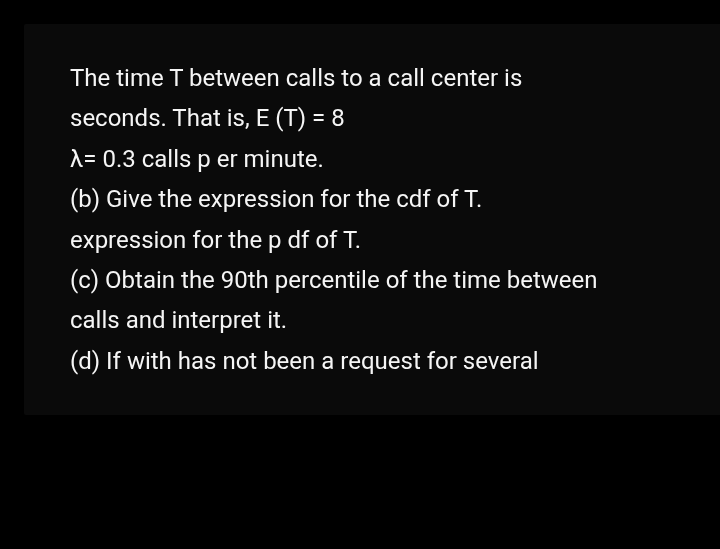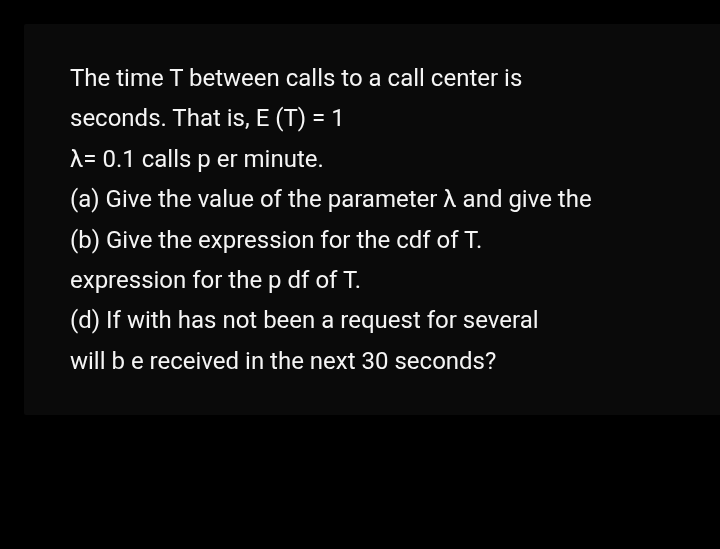--- a/index.html
+++ b/index.html
@@ -30,21 +30,21 @@
     .line {
       display: block;
     }
   </style>
 </head>
 <body>
 
 <div class="content">
   <div class="text-block">
     <span class="line">The time T between calls to a call center is</span>
-    <span class="line">seconds. That is, E (T) = 1</span>
-    <span class="line">λ= 0.1 calls p er minute.</span>
-    <span class="line">(a) Give the value of the parameter λ and give the</span>
+    <span class="line">seconds. That is, E (T) = 8</span>
+    <span class="line">λ= 0.3 calls p er minute.</span>
     <span class="line">(b) Give the expression for the cdf of T.</span>
     <span class="line">expression for the p df of T.</span>
+    <span class="line">(c) Obtain the 90th percentile of the time between</span>
+    <span class="line">calls and interpret it.</span>
     <span class="line">(d) If with has not been a request for several</span>
-    <span class="line">will b e received in the next 30 seconds?</span>
   </div>
 </div>
 
 </body></html>

